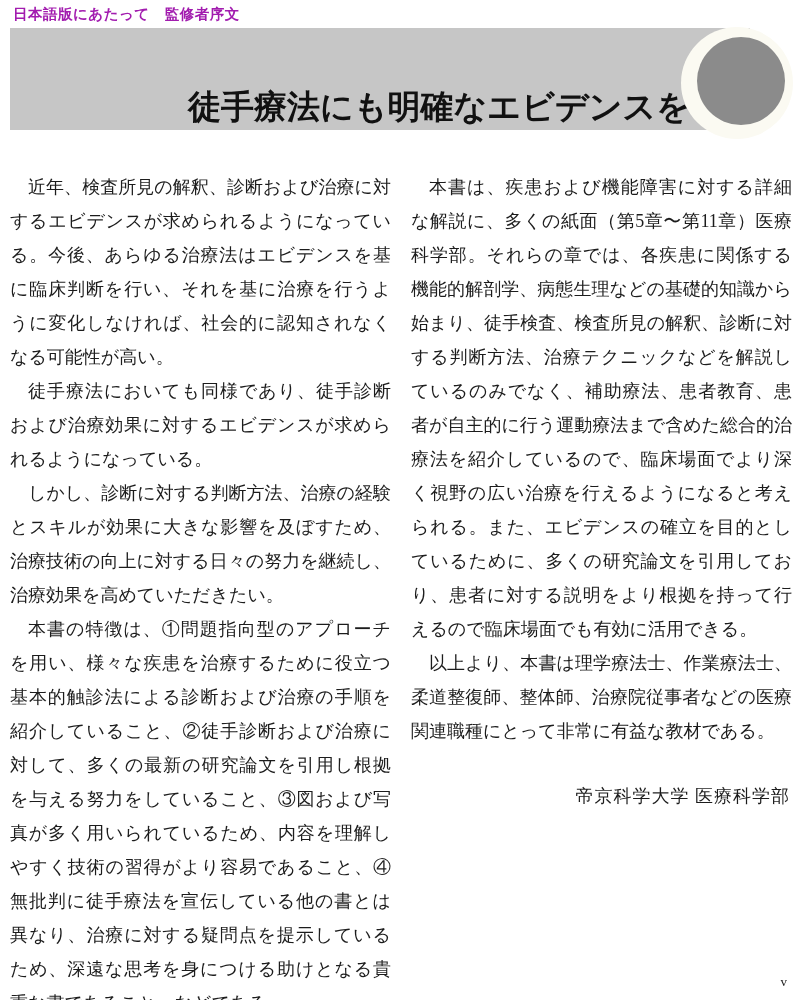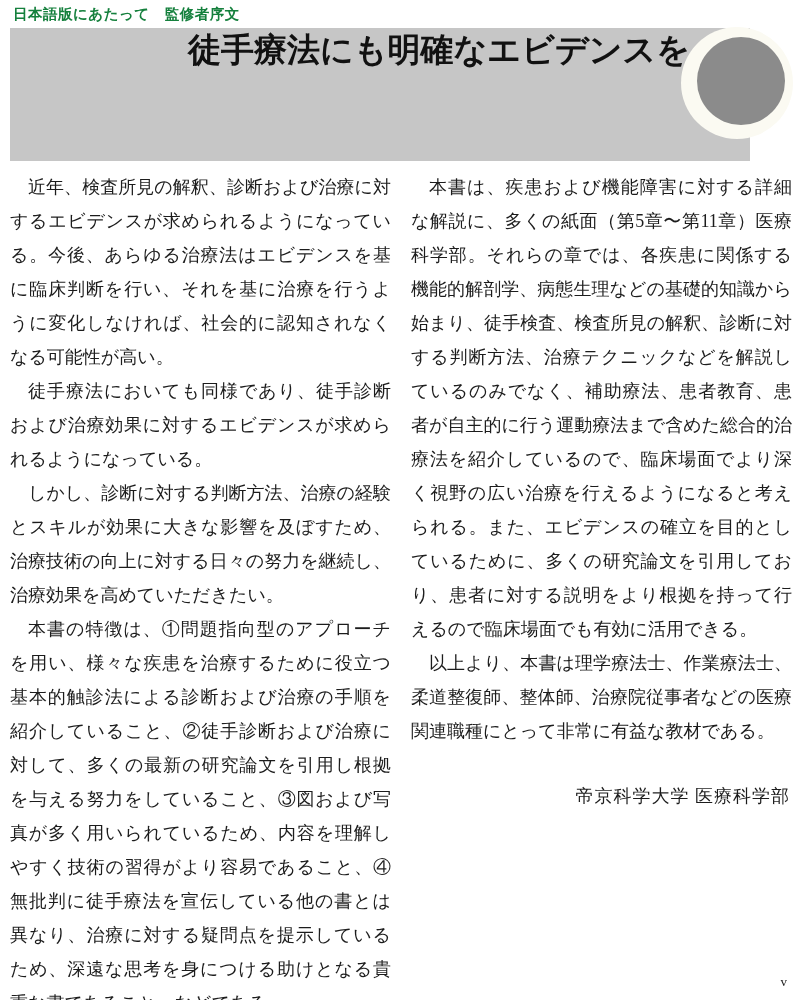--- a/index.html
+++ b/index.html
@@ -15,30 +15,30 @@
     overflow:hidden;
     font-family:"Liberation Serif","DejaVu Serif",serif;
     color:#1c1c1c;
   }
   .header-label{
     position:absolute;
     top:5px;left:13px;
     font-family:"Liberation Sans","DejaVu Sans",sans-serif;
     font-size:14.5px;
     font-weight:600;
-    color:#15803d;
+    color:#a21caf;
     letter-spacing:0.5px;
   }
   .banner{
     position:absolute;
     top:28px;left:10px;
-    width:740px;height:133px;
+    width:740px;height:102px;
     background:var(--banner-bg);
     display:flex;
-    align-items:flex-start;
+    align-items:flex-end;
     justify-content:flex-end;
     z-index:1;
   }
   .banner-title{
     margin:0;
     padding-right:60px;
     font-family:"Liberation Sans","DejaVu Sans",sans-serif;
     font-size:33px;
     font-weight:700;
     color:#111;

